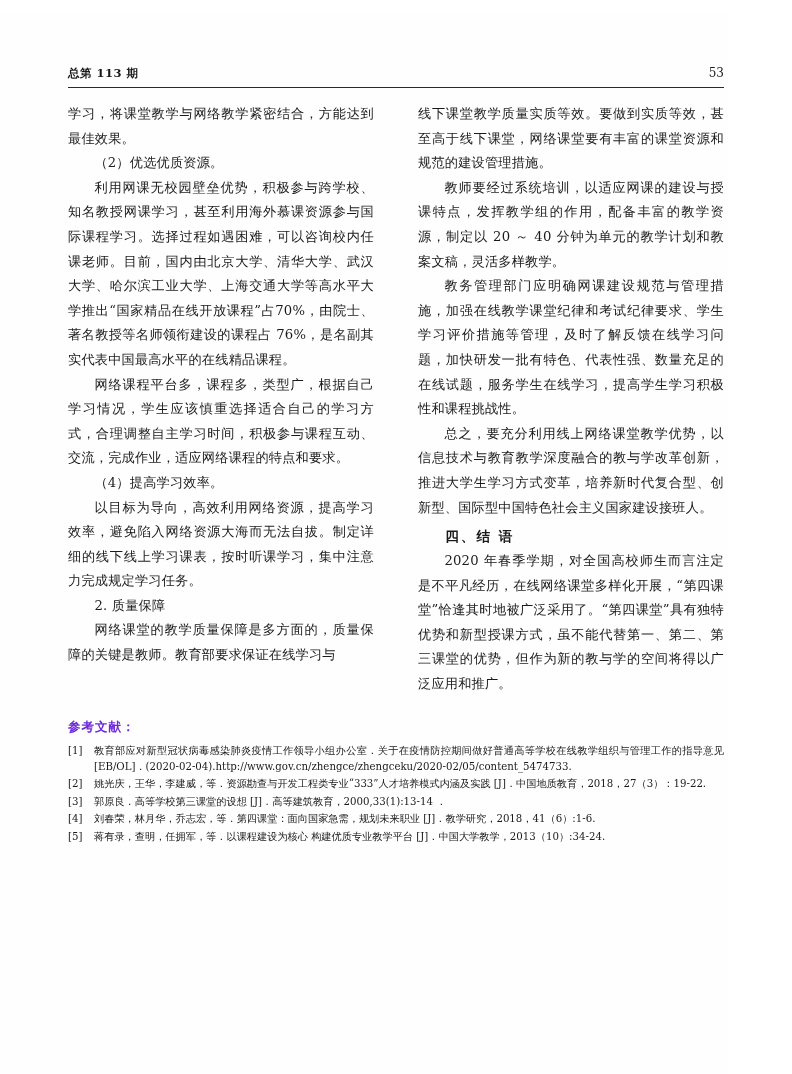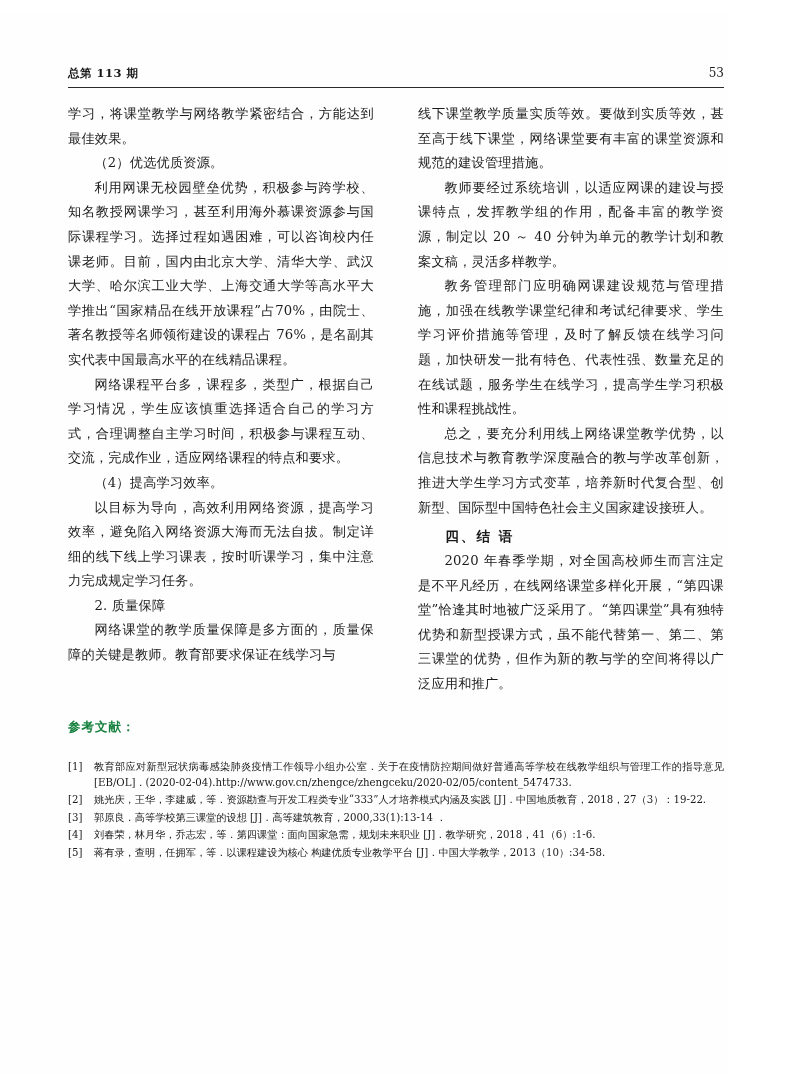--- a/index.html
+++ b/index.html
@@ -83,23 +83,23 @@
     letter-spacing: 2px;
   }
   
   .refs {
     margin-top: 22px;
     width: 656px;
   }
   .refs-title {
     font-size: 12.5px;
     font-weight: bold;
-    color: #15803d;
+    color: #6d28d9;
     letter-spacing: 1px;
-    margin-bottom: 23px;
+    margin-bottom: 7px;
   }
   .ref-item {
     display: flex;
     font-size: 10.2px;
     line-height: 16.4px;
     margin-bottom: 1px;
   }
   .ref-num {
     width: 26px;
     flex: 0 0 26px;
@@ -158,18 +158,18 @@
       <div class="ref-item">
         <div class="ref-num">[3]</div>
         <div class="ref-text">郭原良．高等学校第三课堂的设想 [J]．高等建筑教育，2000,33(1):13-14 ．</div>
       </div>
       <div class="ref-item">
         <div class="ref-num">[4]</div>
         <div class="ref-text">刘春荣，林月华，乔志宏，等．第四课堂：面向国家急需，规划未来职业 [J]．教学研究，2018，41（6）:1-6.</div>
       </div>
       <div class="ref-item">
         <div class="ref-num">[5]</div>
-        <div class="ref-text">蒋有录，查明，任拥军，等．以课程建设为核心  构建优质专业教学平台 [J]．中国大学教学，2013（10）:34-58.</div>
+        <div class="ref-text">蒋有录，查明，任拥军，等．以课程建设为核心  构建优质专业教学平台 [J]．中国大学教学，2013（10）:34-24.</div>
       </div>
     </div>
 
   </div>
 </div>
 
 </body></html>

